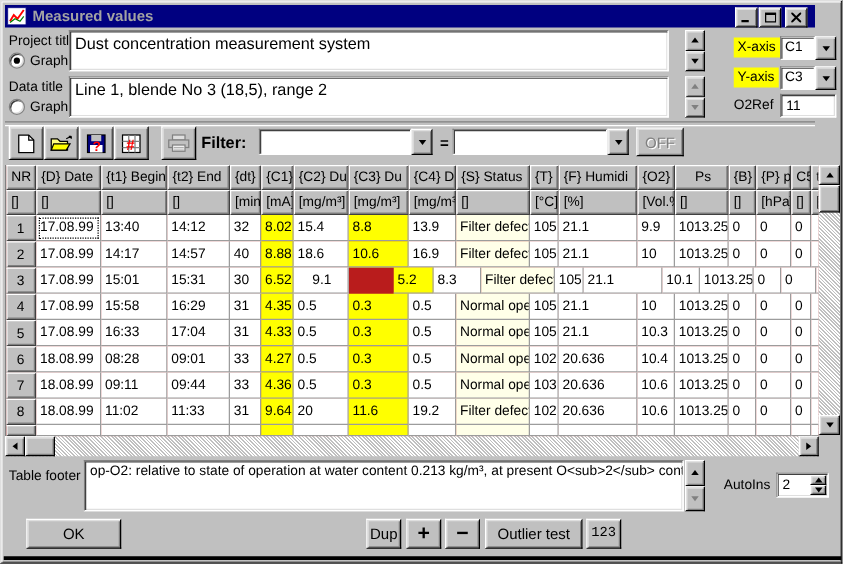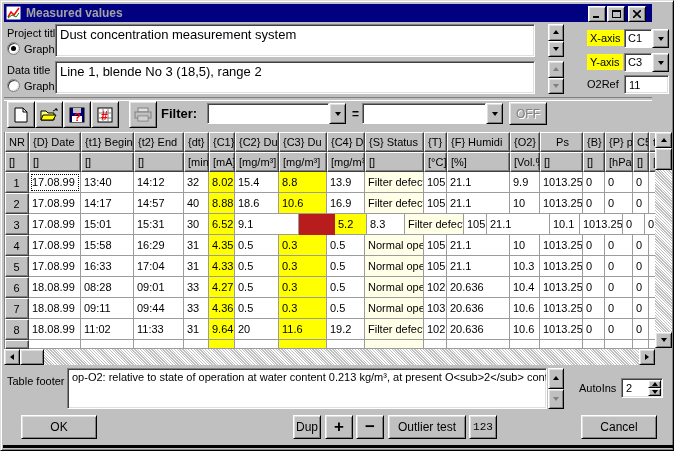--- a/index.html
+++ b/index.html
@@ -309,21 +309,21 @@
             <div class="cell" style="width: 16px;">0</div>
             <div class="cell" style="width: 12px;"></div>
           </div>
           <div class="trow">
             <div class="cell nr" style="width: 24px;">3</div>
             <div class="cell" style="width: 52px;">17.08.99</div>
             <div class="cell" style="width: 53px;">15:01</div>
             <div class="cell" style="width: 50px;">15:31</div>
             <div class="cell" style="width: 25px;">30</div>
             <div class="cell hl" style="width: 26px;">6.52</div>
-            <div class="cell" style="width: 64px;">9.1</div>
+            <div class="cell" style="width: 44px; text-align: center;">9.1</div>
             <div class="cell hl" style="width: 32px; margin-left: 36px;">5.2</div>
             <div class="cell" style="width: 38px;">8.3</div>
             <div class="cell status" style="width: 59px;">Filter defect</div>
             <div class="cell" style="width: 23px;">105</div>
             <div class="cell" style="width: 63px;">21.1</div>
             <div class="cell" style="width: 30px;">10.1</div>
             <div class="cell" style="width: 43px;">1013.25</div>
             <div class="cell" style="width: 22px;">0</div>
             <div class="cell" style="width: 28px;">0</div>
             <div class="cell" style="width: 16px;">0</div>
@@ -493,16 +493,15 @@
         </div>
     </div>
   </div>
 
   <div class="action btn" style="left:20px; width:76px;">OK</div>
   <div class="action btn" style="left:292px; width:28px;">Dup</div>
   <div class="action btn" style="left:324px; width:28px; font-size:17px; font-weight:bold;">+</div>
   <div class="action btn" style="left:355px; width:28px; font-size:17px; font-weight:bold;">−</div>
   <div class="action btn" style="left:387px; width:78px;">Outlier test</div>
   <div class="action btn" style="left:468px; width:28px; font-family:'Liberation Mono',monospace; font-size:11px;">123</div>
-  <div class="action btn" style="left:580px; width:76px;">Cancel</div>
 
   <div class="bottom-line"></div>
 </div>
 
 </body></html>

